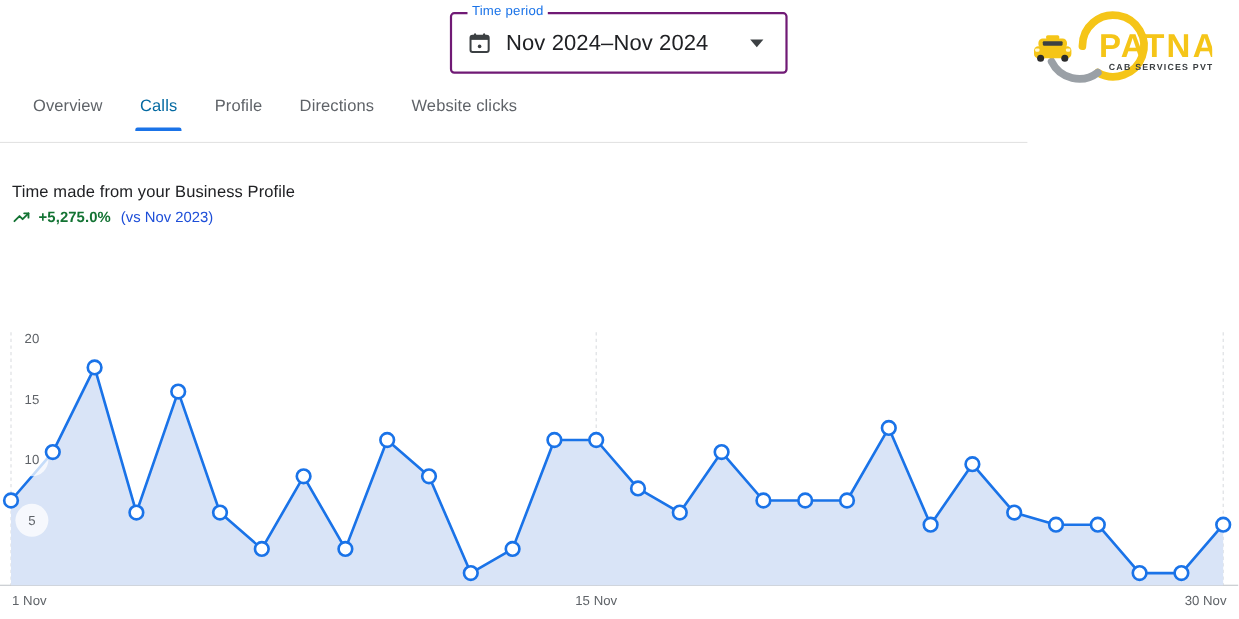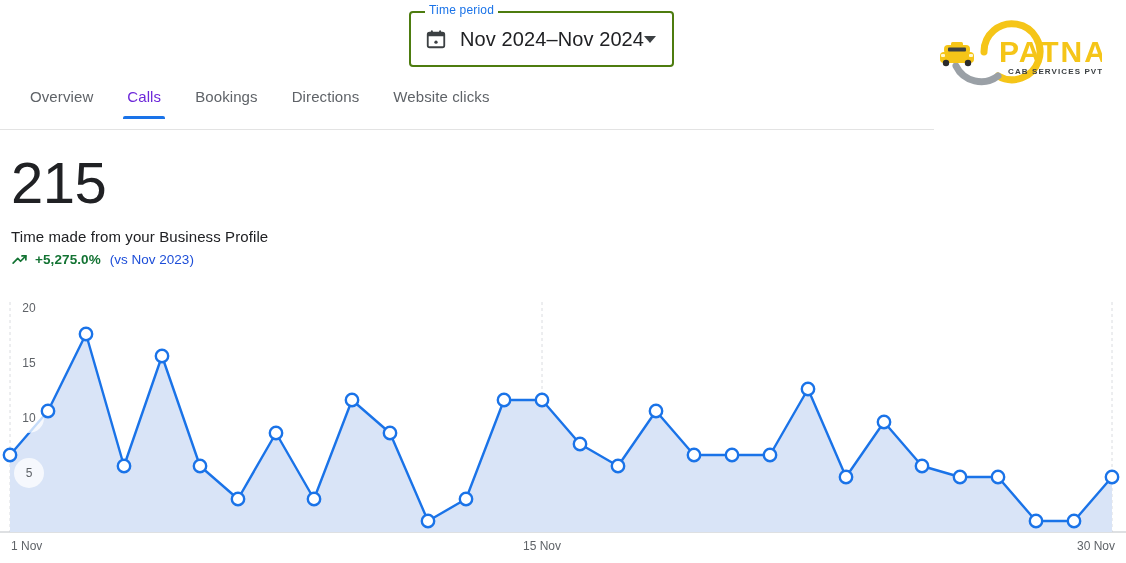--- a/index.html
+++ b/index.html
@@ -13,22 +13,22 @@
   .page { position: relative; width: 1126px; height: 563px; background:#fff; }
 
   
   .topbar {
     position: absolute; top: 0; left: 0; width: 1126px; height: 86px;
   }
 
   
   .timeperiod {
     position: absolute; left: 409px; top: 11px;
-    width: 265px; height: 56px;
-    border: 2px solid #4d7c0f; border-radius: 4px;
+    width: 307px; height: 56px;
+    border: 2px solid #701a75; border-radius: 4px;
     background: #fff;
     display: flex; align-items: center;
     cursor: pointer;
   }
   .timeperiod-legend {
     position: absolute; left: 14px; top: -9px;
     background: #fff; padding: 0 4px;
     font-size: 12px; color: #1a73e8; line-height: 12px;
     letter-spacing: .2px;
   }
@@ -39,37 +39,37 @@
   }
   .tp-arrow {
     width: 0; height: 0; margin-right: 20px;
     border-left: 6px solid transparent;
     border-right: 6px solid transparent;
     border-top: 7px solid #3c4043;
   }
 
   
   .logo {
-    position: absolute; right: 24px; top: 16px;
+    position: absolute; right: 24px; top: 6px;
     width: 180px; height: 72px;
   }
   .logo svg { display:block; }
 
   
   .tabs {
     position: absolute; top: 88px; left: 0; width: 934px; height: 42px;
     border-bottom: 1px solid #e3e3e3;
     display: flex; align-items: flex-start; padding-left: 30px;
   }
   .tab {
     position: relative; font-size: 15px; color: #5f6368;
     padding: 0 0 14px 0; margin-right: 34px; cursor: pointer;
     letter-spacing: .1px; white-space: nowrap;
   }
-  .tab.active { color: #6d28d9; }
+  .tab.active { color: #0369a1; }
   .tab.active::after {
     content: ""; position: absolute; left: -4px; right: -4px; bottom: 0;
     height: 3px; background: #1a73e8; border-radius: 2px 2px 0 0;
   }
 
   
   .metric { position: absolute; left: 11px; top: 152px; }
   .metric-value {
     font-size: 58px; font-weight: 400; color: #202124;
     line-height: 62px; letter-spacing: -.5px;
@@ -136,27 +136,26 @@
         <text x="77" y="46" font-family="Liberation Sans, sans-serif" font-size="30" font-weight="bold" fill="#f5c518" letter-spacing="2">PATNA</text>
         <text x="86" y="58" font-family="Liberation Sans, sans-serif" font-size="8" font-weight="bold" fill="#3c4043" letter-spacing="1.1">CAB SERVICES PVT LTD</text>
       </svg>
 
     </div>
   </div>
 
   <div class="tabs">
     <div class="tab">Overview</div>
     <div class="tab active">Calls</div>
-    <div class="tab">Bookings</div>
+    <div class="tab">Profile</div>
     <div class="tab">Directions</div>
     <div class="tab">Website clicks</div>
   </div>
 
   <div class="metric">
-    <div class="metric-value">215</div>
     <div class="metric-label">Time made from your Business Profile</div>
     <div class="metric-delta">
       <span class="trend-icon">
         <svg width="17" height="17" viewBox="0 0 24 24">
           <path d="M3 17 L9.5 10.5 L13.5 14.5 L21 7" fill="none" stroke="#137333" stroke-width="2.4" stroke-linecap="round" stroke-linejoin="round"></path>
           <path d="M15.5 7 L21 7 L21 12.5" fill="none" stroke="#137333" stroke-width="2.4" stroke-linecap="round" stroke-linejoin="round"></path>
         </svg>
       </span>
       <span class="delta-pct">+5,275.0%</span>
       <span class="delta-note">(vs Nov 2023)</span>

